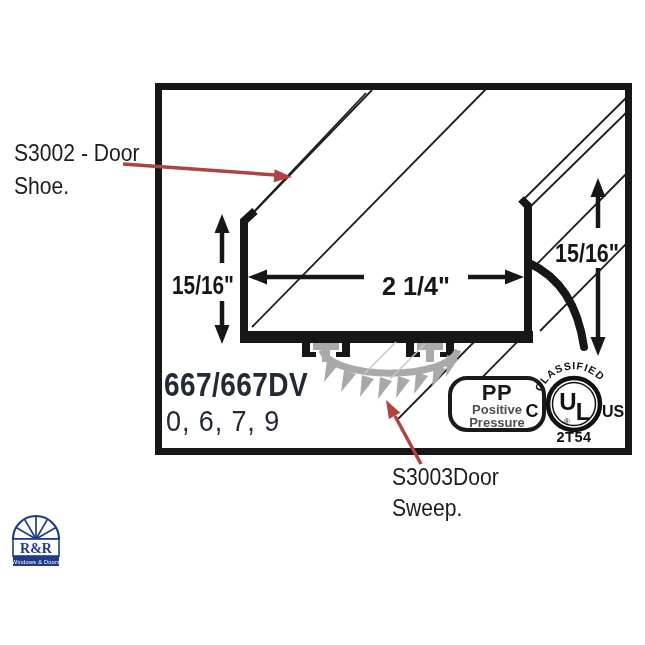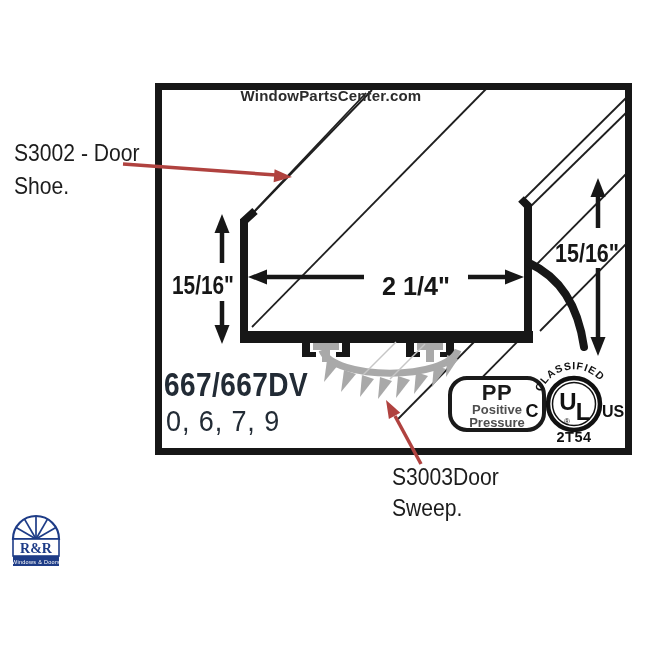--- a/index.html
+++ b/index.html
@@ -144,21 +144,20 @@
         <line x1="36" y1="539" x2="47.5" y2="519.1"></line>
         <line x1="36" y1="539" x2="55.9" y2="527.5"></line>
       </g>
       <rect x="13" y="539" width="46" height="17" fill="#ffffff" stroke="#1e3c87" stroke-width="1.6"></rect>
       <text class="rrname" x="36" y="553" text-anchor="middle">R&amp;R</text>
       <rect x="13" y="556" width="46" height="10" fill="#1e3c87"></rect>
       <text class="rrtag" x="36" y="563.5" text-anchor="middle">Windows &amp; Doors</text>
     </g>
   </svg>
 
-  <div class="overlay watermark">WindowPartsCenter.com</div>
 
   <div class="overlay callout callout-shoe">
     <div>S3002 - Door</div>
     <div>Shoe.</div>
   </div>
 
   <div class="overlay callout callout-sweep">
     <div>S3003Door</div>
     <div>Sweep.</div>
   </div>

